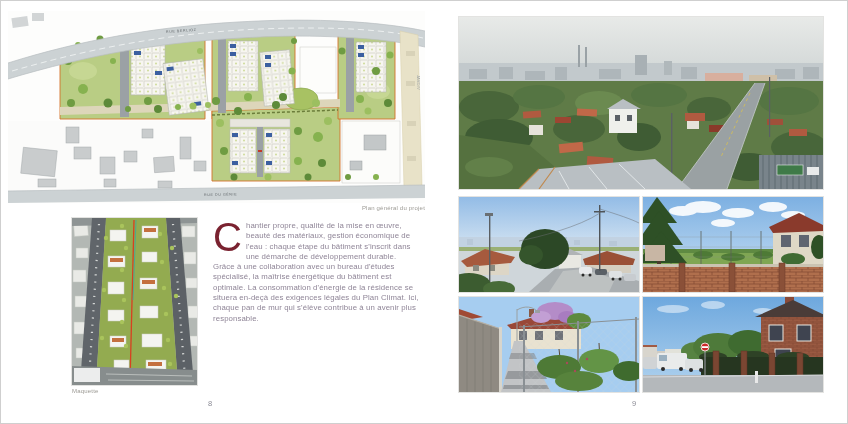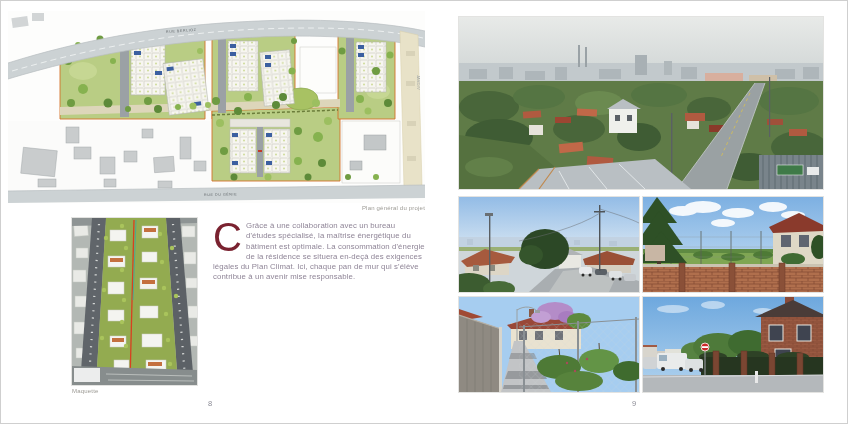--- a/index.html
+++ b/index.html
@@ -276,22 +276,22 @@
         <path d="M0,148 L125,152 L125,167 L0,167 Z" fill="#878d8d"></path>
         <rect x="2" y="150" width="26" height="14" fill="#eceded"></rect>
         <path d="M34,156 L120,158 M36,162 L122,163" stroke="#c6cac8" stroke-width="0.8" fill="none"></path>
       </g>
     </svg>
   </div>
 
   <div class="abs caption" style="left:72px;top:388px;">Maquette</div>
 
   <div class="abs article" style="left:213px;top:221px;">
-    <p><span class="dropcap">C</span></p>
-    <p>Grâce à une collaboration avec un bureau d'études spécialisé, la maîtrise énergétique du bâtiment est optimale. La consommation d'énergie de la résidence se situera en-deçà des exigences légales du Plan Climat. Ici, chaque pan de mur qui s'élève contribue à un avenir mise responsable.</p>
+    <p><span class="dropcap">C</span><span>hantier propre, qualité de la mise en œuvre, beauté des matériaux, gestion économique de l'eau : chaque étape du bâtiment s'inscrit dans une démarche de développement durable.</span></p>
+    <p>Grâce à une collaboration avec un bureau d'études spécialisé, la maîtrise énergétique du bâtiment est optimale. La consommation d'énergie de la résidence se situera en-deçà des exigences légales du Plan Climat. Ici, chaque pan de mur qui s'élève contribue à un avenir plus responsable.</p>
   </div>
 
   <div class="abs pagenum" style="left:198px;top:399px;">8</div>
 
   <div class="abs photo" style="left:459px;top:17px;width:364px;height:172px;">
     <svg width="364" height="172" viewBox="0 0 364 172">
       <defs>
         <linearGradient id="g-sky-main" x1="0" y1="0" x2="0" y2="1">
           <stop offset="0" stop-color="#e8eae8"></stop>
             <stop offset="1" stop-color="#ccd2d2"></stop>

